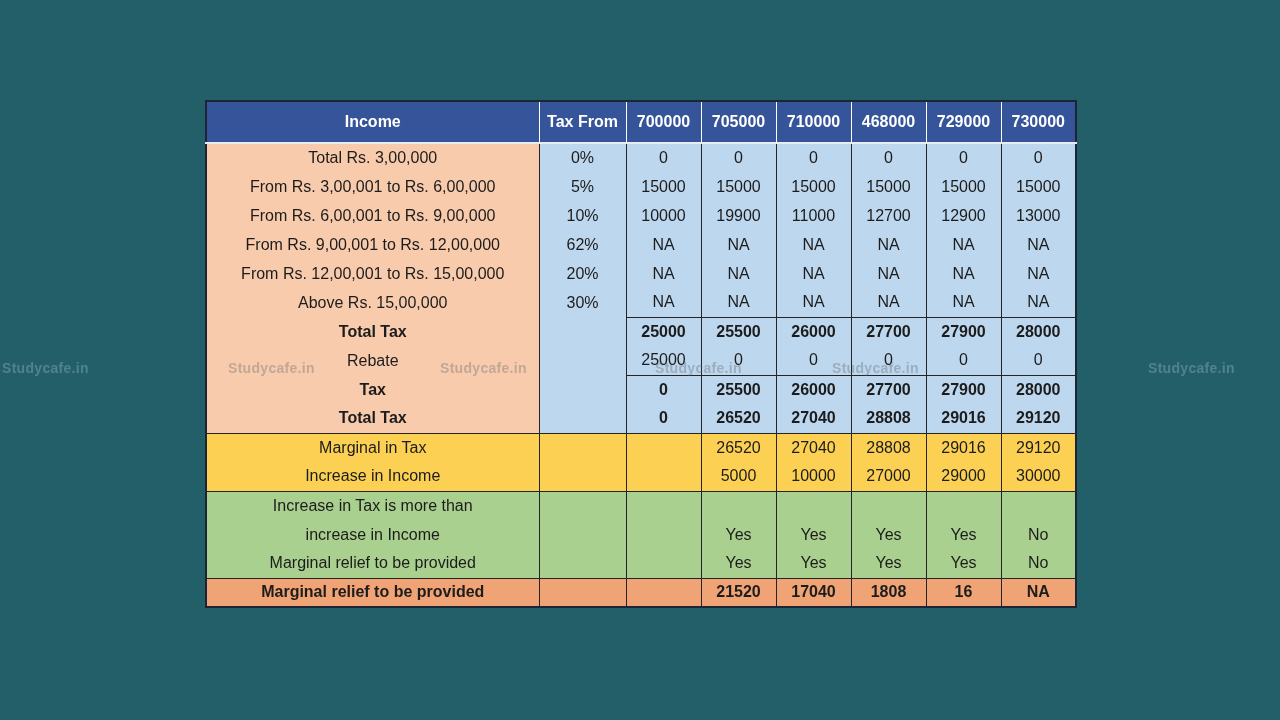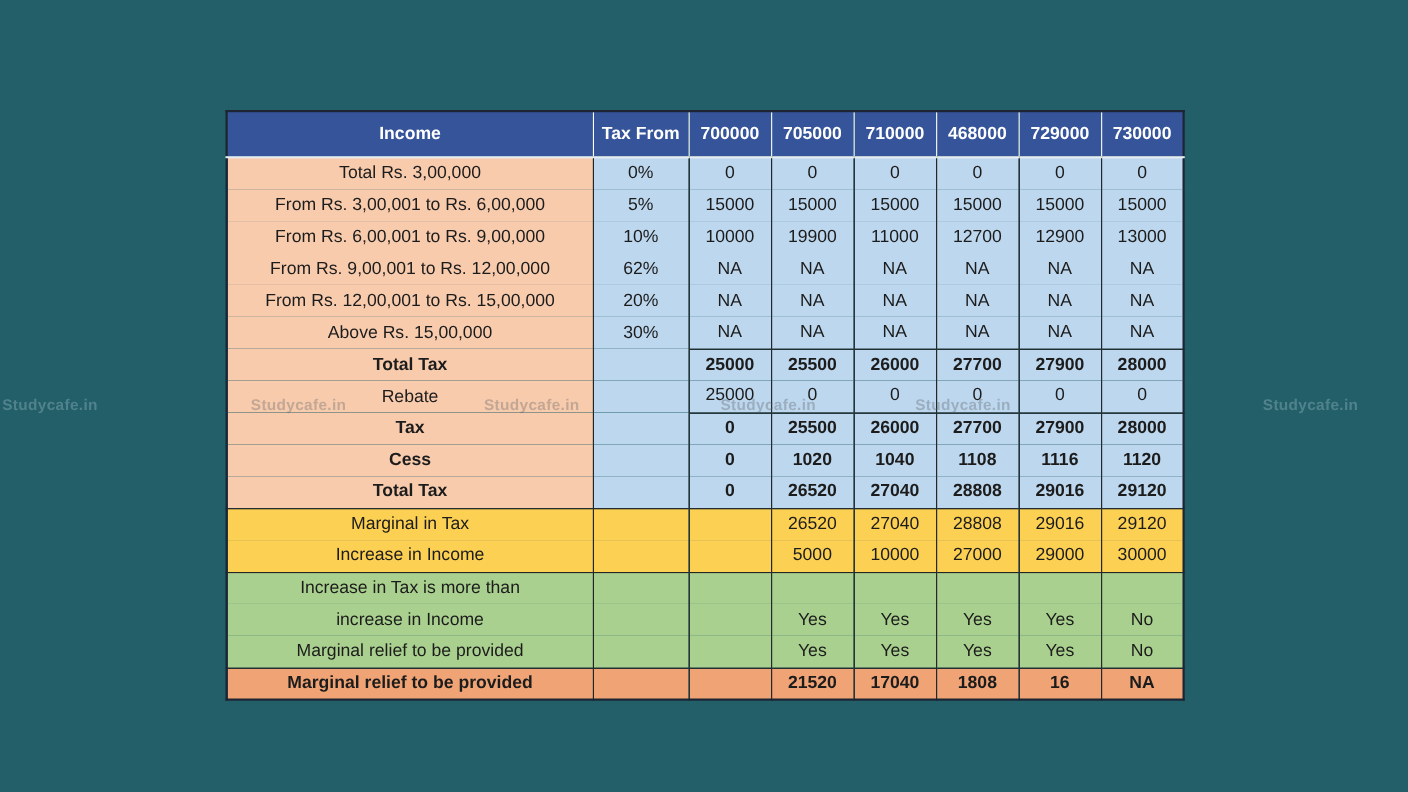--- a/index.html
+++ b/index.html
@@ -180,30 +180,20 @@
           <td class="lbl">Tax</td>
           <td class="rate"></td>
           <td class="val">0</td>
           <td class="val">25500</td>
           <td class="val">26000</td>
           <td class="val">27700</td>
           <td class="val">27900</td>
           <td class="val">28000</td>
         </tr>
         <tr class="sec-calc bold-row">
-          <td class="lbl">Cess</td>
-          <td class="rate"></td>
-          <td class="val">0</td>
-          <td class="val">1020</td>
-          <td class="val">1040</td>
-          <td class="val">1108</td>
-          <td class="val">1116</td>
-          <td class="val">1120</td>
-        </tr>
-        <tr class="sec-calc bold-row">
           <td class="lbl">Total Tax</td>
           <td class="rate"></td>
           <td class="val">0</td>
           <td class="val">26520</td>
           <td class="val">27040</td>
           <td class="val">28808</td>
           <td class="val">29016</td>
           <td class="val">29120</td>
         </tr>
         <tr class="sec-yellow bt-full">

